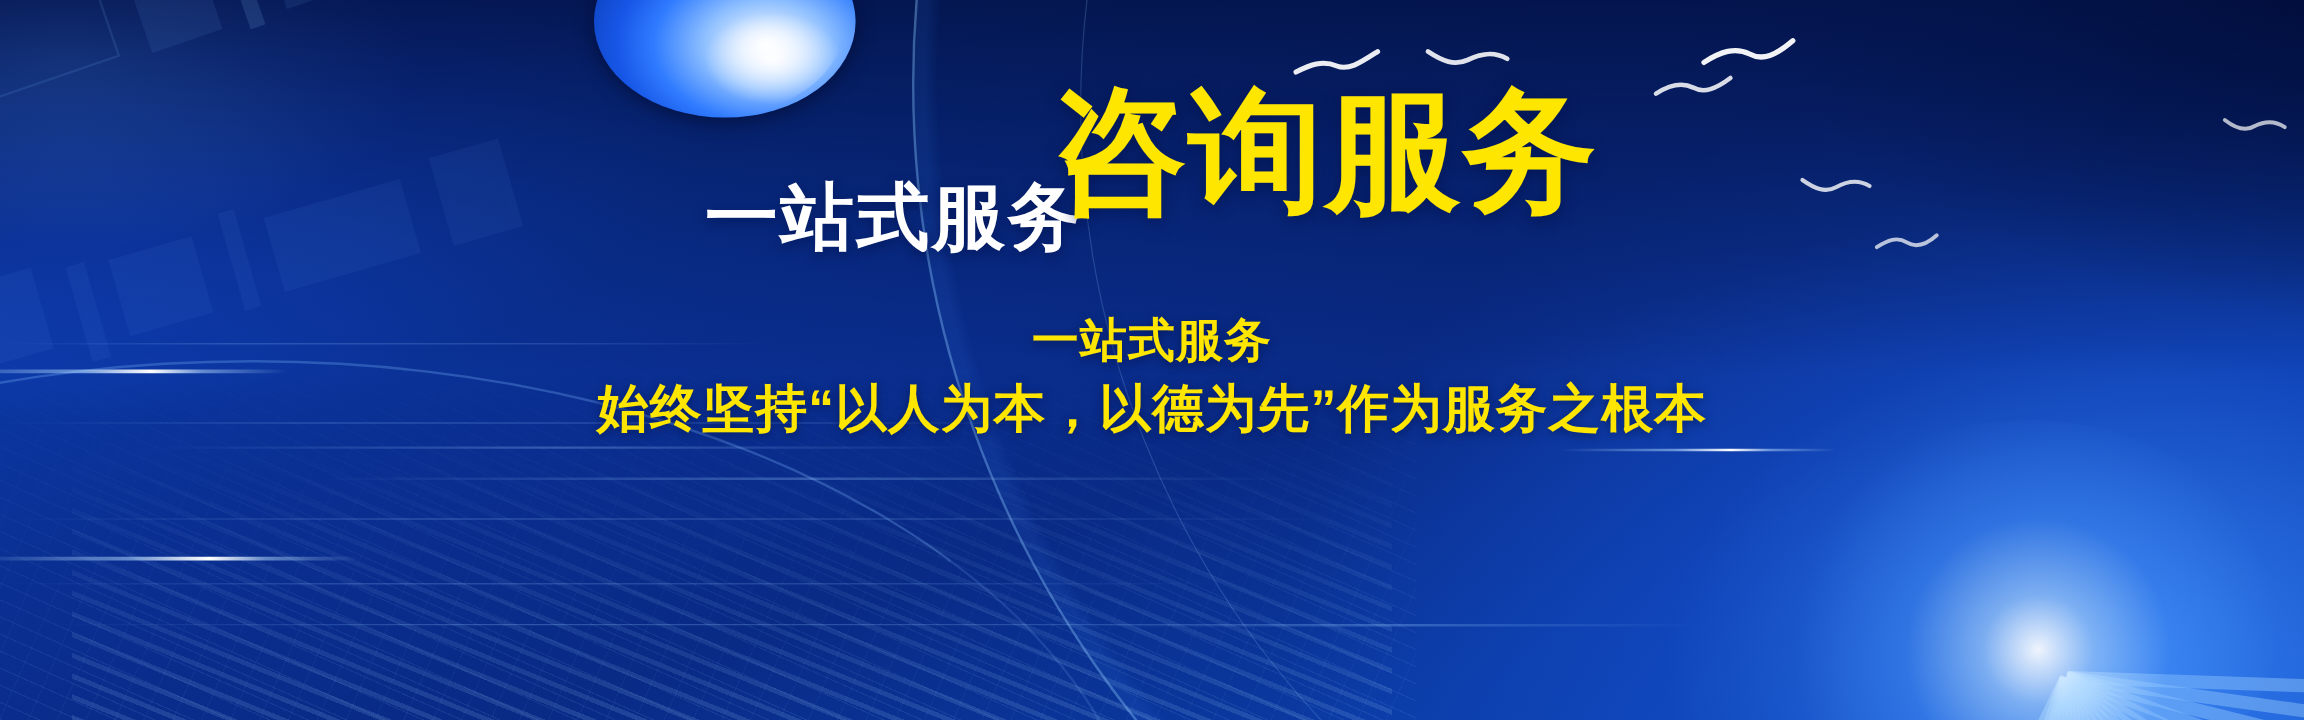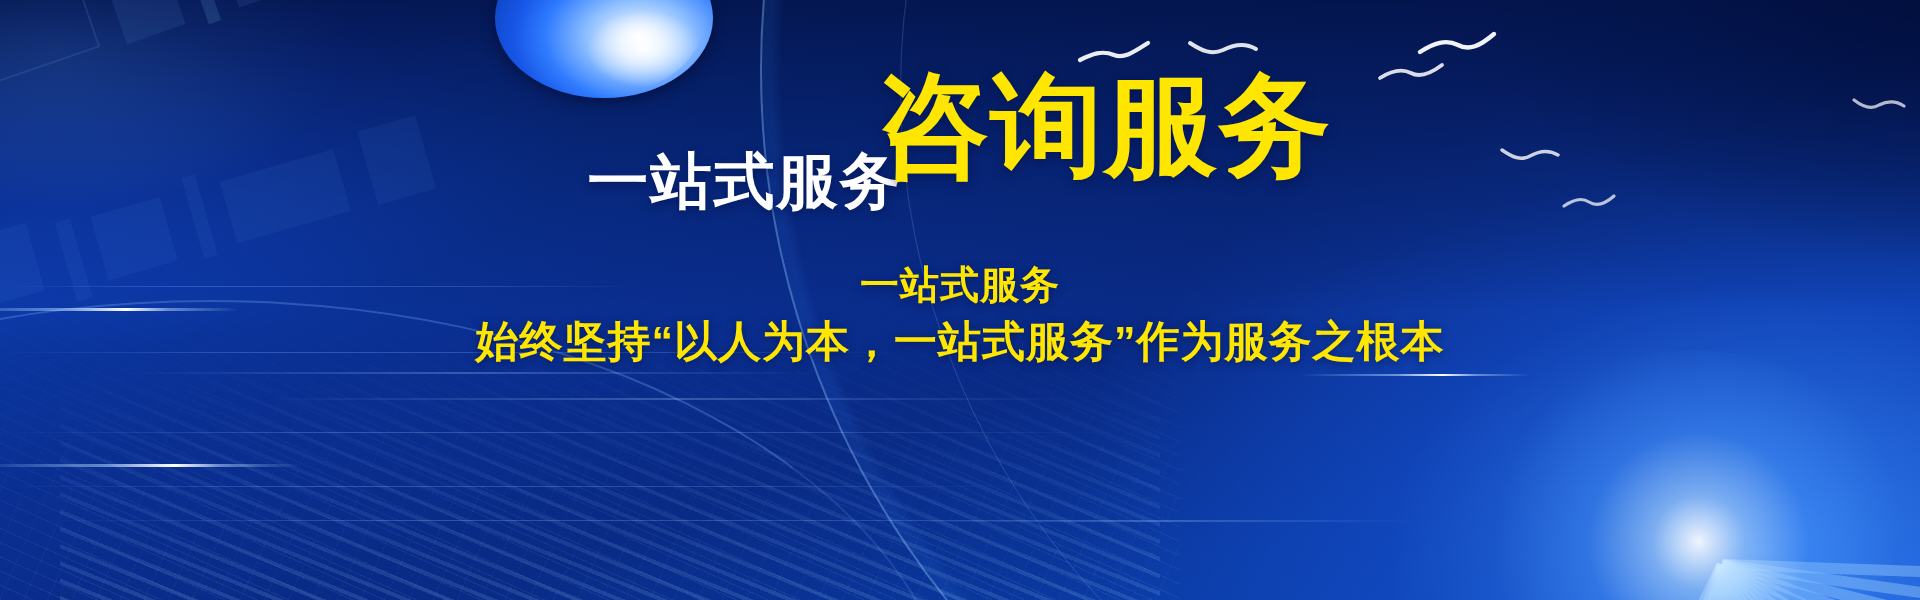--- a/index.html
+++ b/index.html
@@ -330,17 +330,17 @@
   </div>
 
   <div class="content">
 
     <div class="headline">
       <span class="hl-white">一站式服务</span><span class="hl-yellow">咨询服务</span>
     </div>
 
     <div class="body-block">
       <div class="bline l1">一站式服务</div>
-      <div class="bline l2">始终坚持“以人为本，一站式服务”作为服务之根本</div>
+      <div class="bline l2">始终坚持“以人为本，以德为先”作为服务之根本</div>
     </div>
 
   </div>
 </div>
 
 </body></html>

